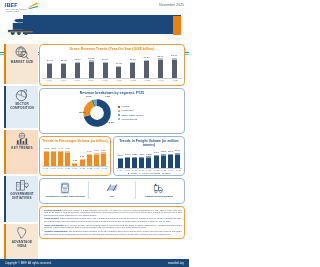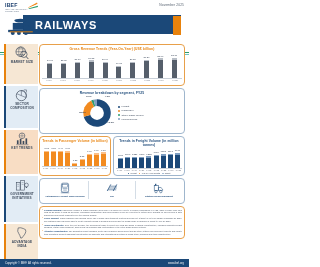--- a/index.html
+++ b/index.html
@@ -151,21 +151,20 @@
         <path d="M2 11 L20 1 L21 4 L4 12 Z" fill="#f28b20"></path>
         <path d="M2 12 L21 4.5 L21.5 7 L4 13 Z" fill="#ffffff"></path>
         <path d="M2.5 13 L21.5 7.5 L22 10 L5 14 Z" fill="#2d9c6e"></path>
       </svg>
     </div>
     <div class="date">November 2025</div>
   </div>
 
   <div class="banner-wrap">
     <div class="banner">
-      <div class="banner-title">RAILWAYS</div>
       <div class="banner-tab"></div>
     </div>
     <svg class="train-icon" viewBox="0 0 44 26">
       <path d="M4 18 h32 v3 H4z" fill="#1b4878"></path>
       <path d="M10 9 h14 v9 H10z" fill="#1b4878"></path>
       <path d="M24 12 q6 -1 9 3 v3 h-9z" fill="#1b4878"></path>
       <ellipse cx="20" cy="6" rx="8" ry="2.5" fill="#1b4878"></ellipse>
       <circle cx="10" cy="22" r="2.6" fill="#1b4878"></circle>
       <circle cx="18" cy="22" r="2.6" fill="#1b4878"></circle>
       <circle cx="27" cy="22" r="2.6" fill="#1b4878"></circle>

